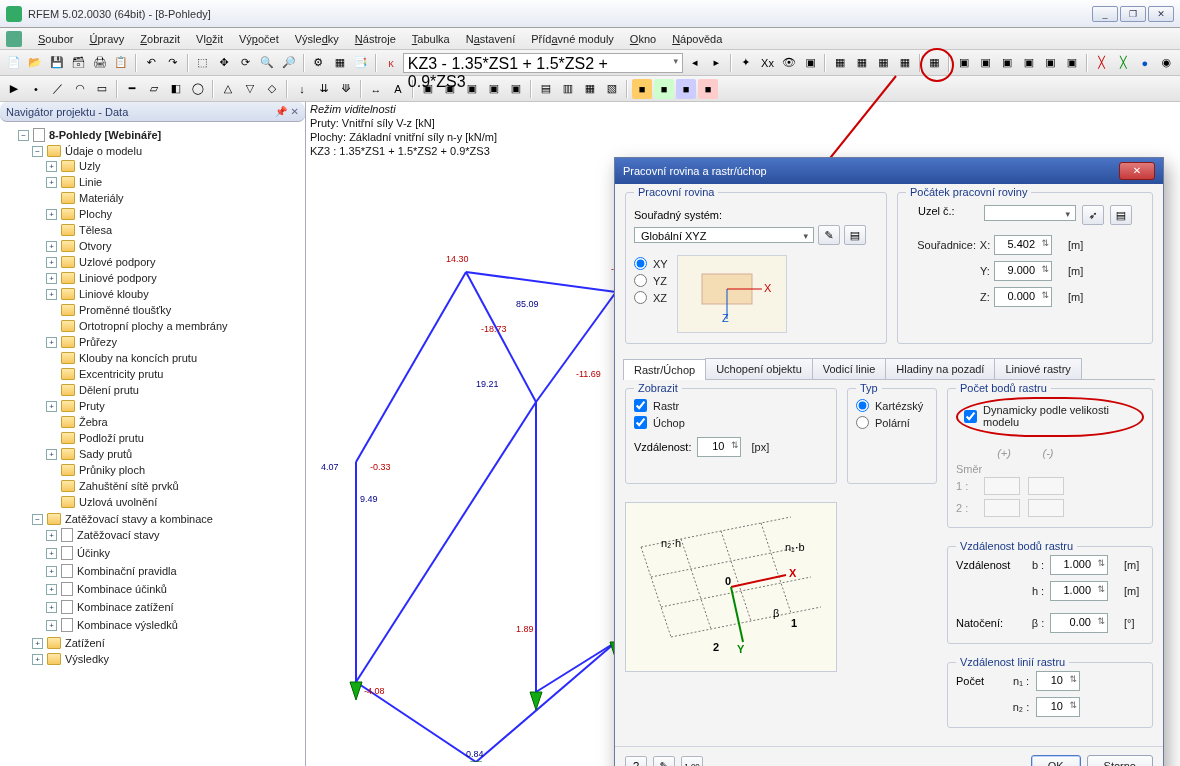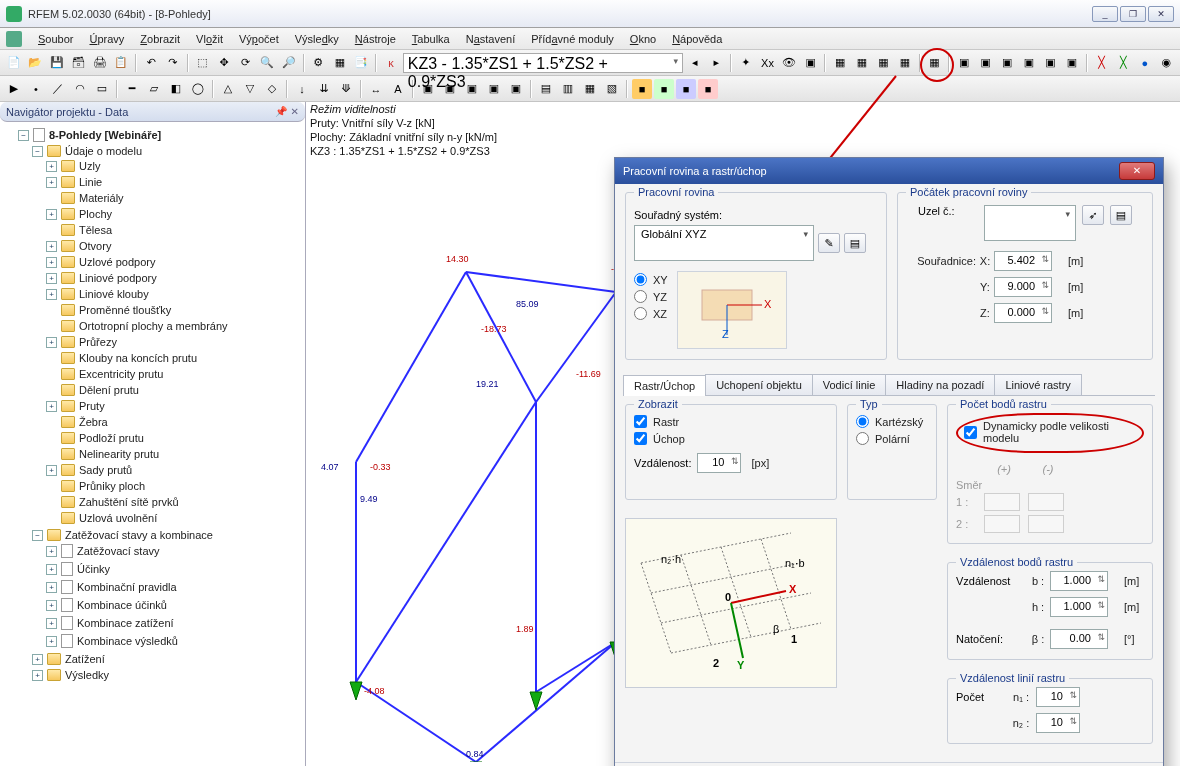--- a/index.html
+++ b/index.html
@@ -56,21 +56,21 @@
 
 .dialog { position:absolute; left:614px; top:157px; width:550px; background:#f4f4f4; border:1px solid #6b7b9f; box-shadow:4px 8px 18px rgba(0,0,0,.35); }
 .dlg-title { height:26px; background:linear-gradient(#4b74c5,#2a4f9c); color:#fff; display:flex; align-items:center; padding:0 8px; font-size:12px; }
 .dlg-title .close { margin-left:auto; width:36px; height:18px; background:linear-gradient(#e07a7a,#c63a3a); border:1px solid #8a1a1a; border-radius:3px; color:#fff; text-align:center; font-size:10px; line-height:16px; }
 .dlg-body { padding:8px 10px 10px; }
 .group { border:1px solid #c7cdd8; border-radius:3px; padding:8px 8px 10px; margin-bottom:8px; position:relative; }
 .group > legend, .group-title { position:absolute; top:-7px; left:8px; background:#f4f4f4; padding:0 4px; color:#1a3a8a; font-size:11px; }
 .row2 { display:flex; gap:10px; }
 label.inline { display:flex; align-items:center; gap:6px; color:#222; padding:2px 0; }
 .cbox { width:13px; height:13px; }
-.combo { height:36px; border:1px solid #9aa; background:#fff; padding:2px 18px 2px 6px; position:relative; width:180px; }
+.combo { height:16px; border:1px solid #9aa; background:#fff; padding:2px 18px 2px 6px; position:relative; width:180px; }
 .combo::after { content:"▾"; position:absolute; right:5px; top:3px; color:#555; font-size:9px; }
 .iconbtn { width:22px; height:20px; border:1px solid #b0b6c4; background:linear-gradient(#fdfdfd,#e4e8ef); border-radius:2px; display:inline-flex; align-items:center; justify-content:center; }
 .numfield { width:58px; height:20px; border:1px solid #9aa; background:#fff; text-align:right; padding:2px 16px 2px 4px; position:relative; display:inline-block; }
 .numfield::after { content:"⇅"; position:absolute; right:2px; top:2px; font-size:9px; color:#666; }
 .kv { display:grid; grid-template-columns:70px 18px 70px 22px; align-items:center; row-gap:6px; }
 .kv .lab { color:#222;text-align:right; }
 .kv .sym { color:#222; text-align:center; }
 .unit { color:#222; padding-left:4px; }
 
 .tabs { display:flex; border-bottom:1px solid #b7bdc9; margin:6px -2px 8px; }
@@ -359,27 +359,20 @@
                       <span class="nexp"></span>
                       <span class="fld"></span>
                       <span>Žebra</span>
                     </div>
                   </li>
                   <li>
                     <div class="row">
                       <span class="nexp"></span>
                       <span class="fld"></span>
                       <span>Podloží prutu</span>
-                    </div>
-                  </li>
-                  <li>
-                    <div class="row">
-                      <span class="nexp"></span>
-                      <span class="fld"></span>
-                      <span>Nelinearity prutu</span>
                     </div>
                   </li>
                   <li>
                     <div class="row">
                       <span class="exp">+</span>
                       <span class="fld"></span>
                       <span>Sady prutů</span>
                     </div>
                   </li>
                   <li>

